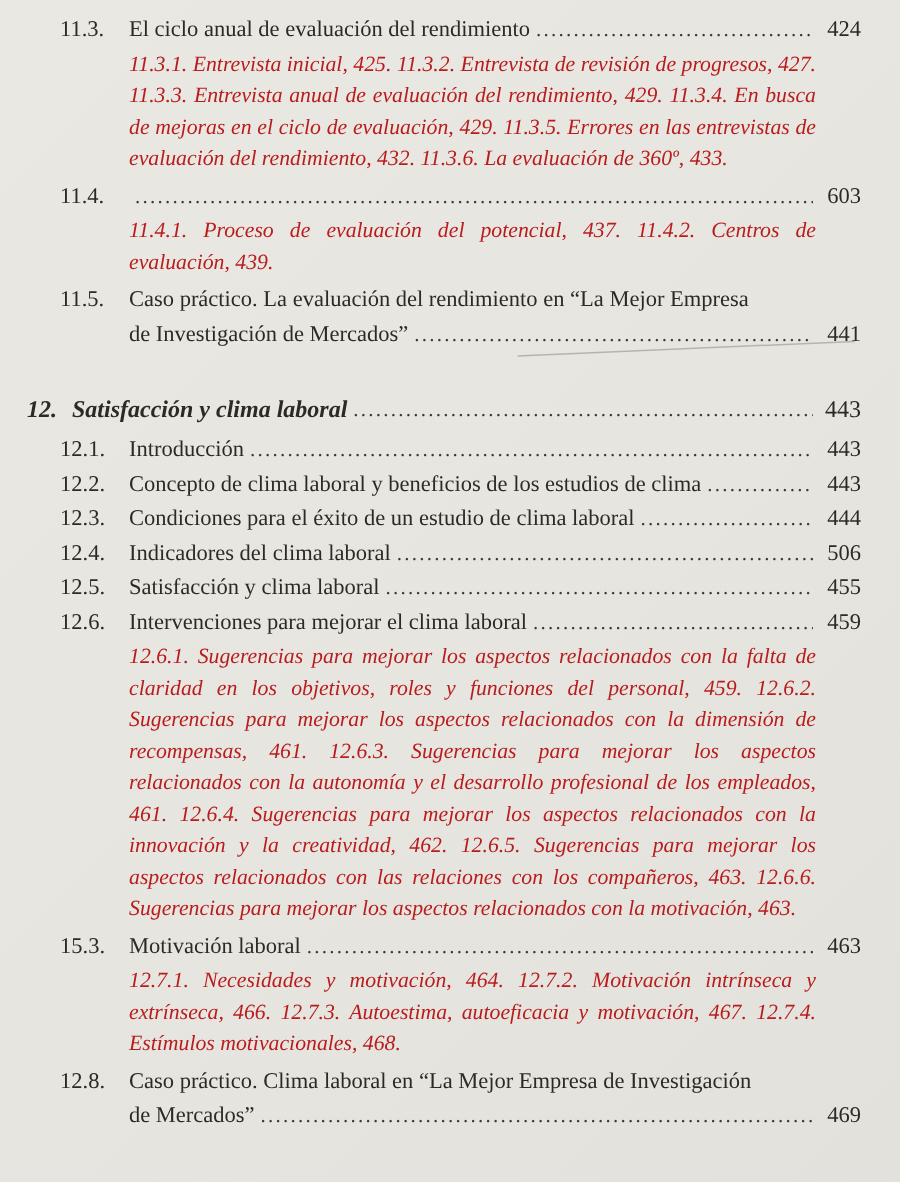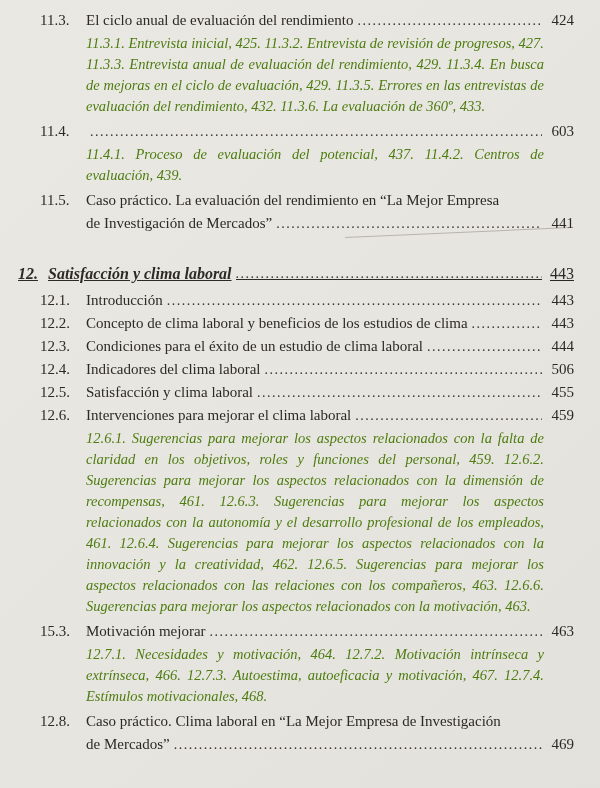--- a/index.html
+++ b/index.html
@@ -28,21 +28,20 @@
   }
   .entry.section { padding-left: 22px; }
   .entry.section .num { flex: 0 0 46px; }
   .entry.chapter {
     padding-left: 0;
     font-weight: bold;
     font-style: italic;
     font-size: 16px;
     margin-top: 28px;
     margin-bottom: 6px;
-    text-decoration: underline;
   }
   .entry.chapter .num { flex: 0 0 30px; }
   .entry .num { flex-shrink: 0; }
   .entry .title { flex: 0 1 auto; }
   .leader {
     flex: 1 1 12px;
     min-width: 10px;
     overflow: hidden;
     white-space: nowrap;
     margin: 0 4px;
@@ -61,21 +60,21 @@
     text-align: right;
     font-style: normal;
     font-weight: normal;
   }
   .detail {
     margin: 0 30px 4px 68px;
     font-style: italic;
     text-align: justify;
     font-size: 14.5px;
     line-height: 21px;
-    color: #4d7c0f;
+    color: #b91c1c;
   }
   .artifact-line {
     position: absolute;
     left: 345px;
     top: 232px;
     width: 225px;
     height: 1px;
     background: rgba(105, 100, 90, 0.38);
     transform: rotate(-2.5deg);
     pointer-events: none;
@@ -147,21 +146,21 @@
       </div>
       <div class="entry section">
         <span class="num">12.6.</span>
         <span class="title">Intervenciones para mejorar el clima laboral</span>
         <span class="leader"></span>
         <span class="pageno">459</span>
       </div>
       <p class="detail">12.6.1. Sugerencias para mejorar los aspectos relacionados con la falta de claridad en los objetivos, roles y funciones del personal, 459. 12.6.2. Sugerencias para mejorar los aspectos relacionados con la dimensión de recompensas, 461. 12.6.3. Sugerencias para mejorar los aspectos relacionados con la autonomía y el desarrollo profesional de los empleados, 461. 12.6.4. Sugerencias para mejorar los aspectos relacionados con la innovación y la creatividad, 462. 12.6.5. Sugerencias para mejorar los aspectos relacionados con las relaciones con los compañeros, 463. 12.6.6. Sugerencias para mejorar los aspectos relacionados con la motivación, 463.</p>
       <div class="entry section">
         <span class="num">15.3.</span>
-        <span class="title">Motivación mejorar</span>
+        <span class="title">Motivación laboral</span>
         <span class="leader"></span>
         <span class="pageno">463</span>
       </div>
       <p class="detail">12.7.1. Necesidades y motivación, 464. 12.7.2. Motivación intrínseca y extrínseca, 466. 12.7.3. Autoestima, autoeficacia y motivación, 467. 12.7.4. Estímulos motivacionales, 468.</p>
       <div class="entry section">
         <span class="num">12.8.</span>
         <span class="title">Caso práctico. Clima laboral en “La Mejor Empresa de Investigación</span>
       </div>
       <div class="entry section">
         <span class="num"></span>

